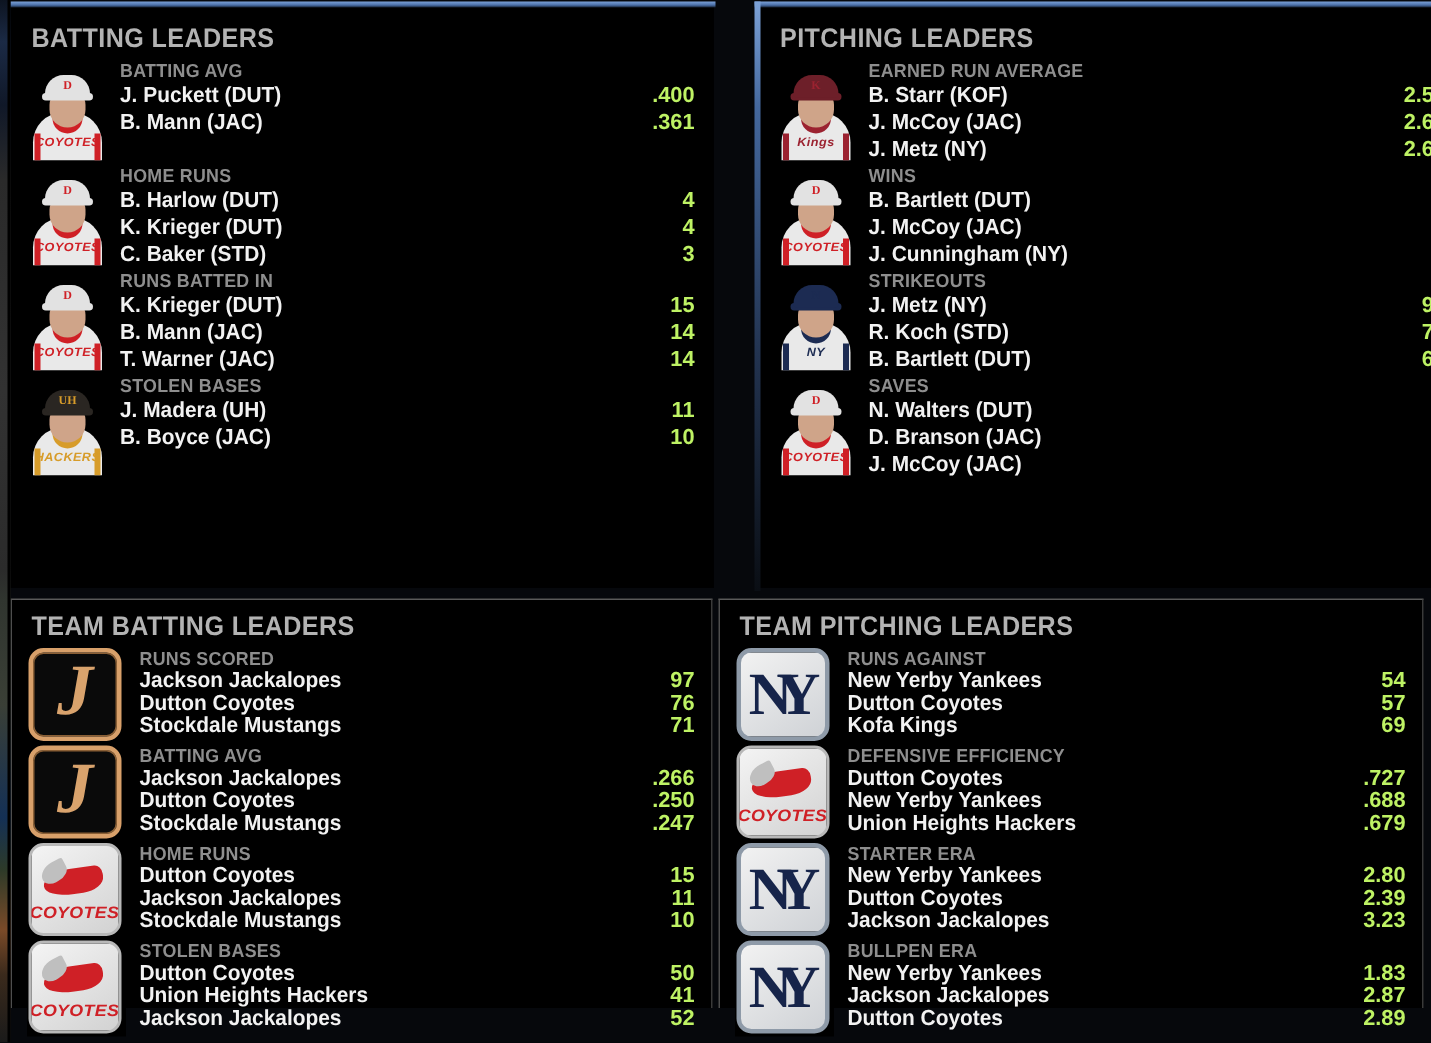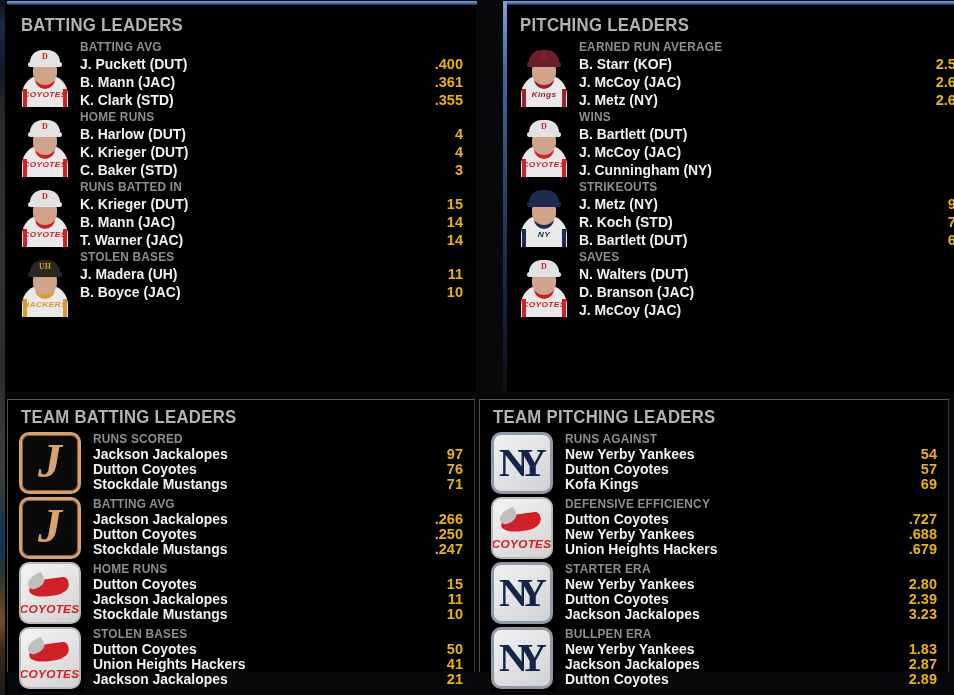--- a/index.html
+++ b/index.html
@@ -109,21 +109,21 @@
     padding-right: 11px;
   }
   .entry .who {
     font-size: 14.5px; font-weight: bold; color: #f2f2f2;
     white-space: nowrap;
     transform: scaleX(0.96);
     transform-origin: left center;
   }
   .entry .val {
     margin-left: auto;
-    font-size: 14.5px; font-weight: bold; color: #eab308;
+    font-size: 14.5px; font-weight: bold; color: #bef264;
     font-variant-numeric: tabular-nums;
   }
   .panel-bottom .entry { height: 15px; line-height: 15px; }
 
   
   .thumb {
     position: absolute; left: 10px; top: 0;
     width: 54px; height: 68px;
     overflow: hidden;
     background: #000;
@@ -260,24 +260,20 @@
       <div class="group-label">BATTING AVG</div>
 
         <div class="entry">
           <span class="who">J. Puckett (DUT)</span>
           <span class="val">.400</span>
         </div>
         <div class="entry">
           <span class="who">B. Mann (JAC)</span>
           <span class="val">.361</span>
         </div>
-        <div class="entry">
-          <span class="who">K. Clark (STD)</span>
-          <span class="val">.355</span>
-        </div>
     </div>
     <div class="group">
       <div class="thumb">
     <div class="headshot" style="--cap:#e2e2e2;--accent:#cf2026">
       <div class="hs-body"></div>
       <div class="hs-stripe l"></div>
       <div class="hs-stripe r"></div>
       <div class="hs-collar"></div>
       <div class="hs-neck"></div>
       <div class="hs-face"></div>
@@ -567,21 +563,21 @@
         <div class="entry">
           <span class="who">Dutton Coyotes</span>
           <span class="val">50</span>
         </div>
         <div class="entry">
           <span class="who">Union Heights Hackers</span>
           <span class="val">41</span>
         </div>
         <div class="entry">
           <span class="who">Jackson Jackalopes</span>
-          <span class="val">21</span>
+          <span class="val">52</span>
         </div>
     </div>
       </div>
   </div>
 
   <div class="panel panel-bottom right">
     <div class="panel-title">TEAM PITCHING LEADERS</div>
     <div class="groups">
     <div class="group">
       <div class="thumb">

